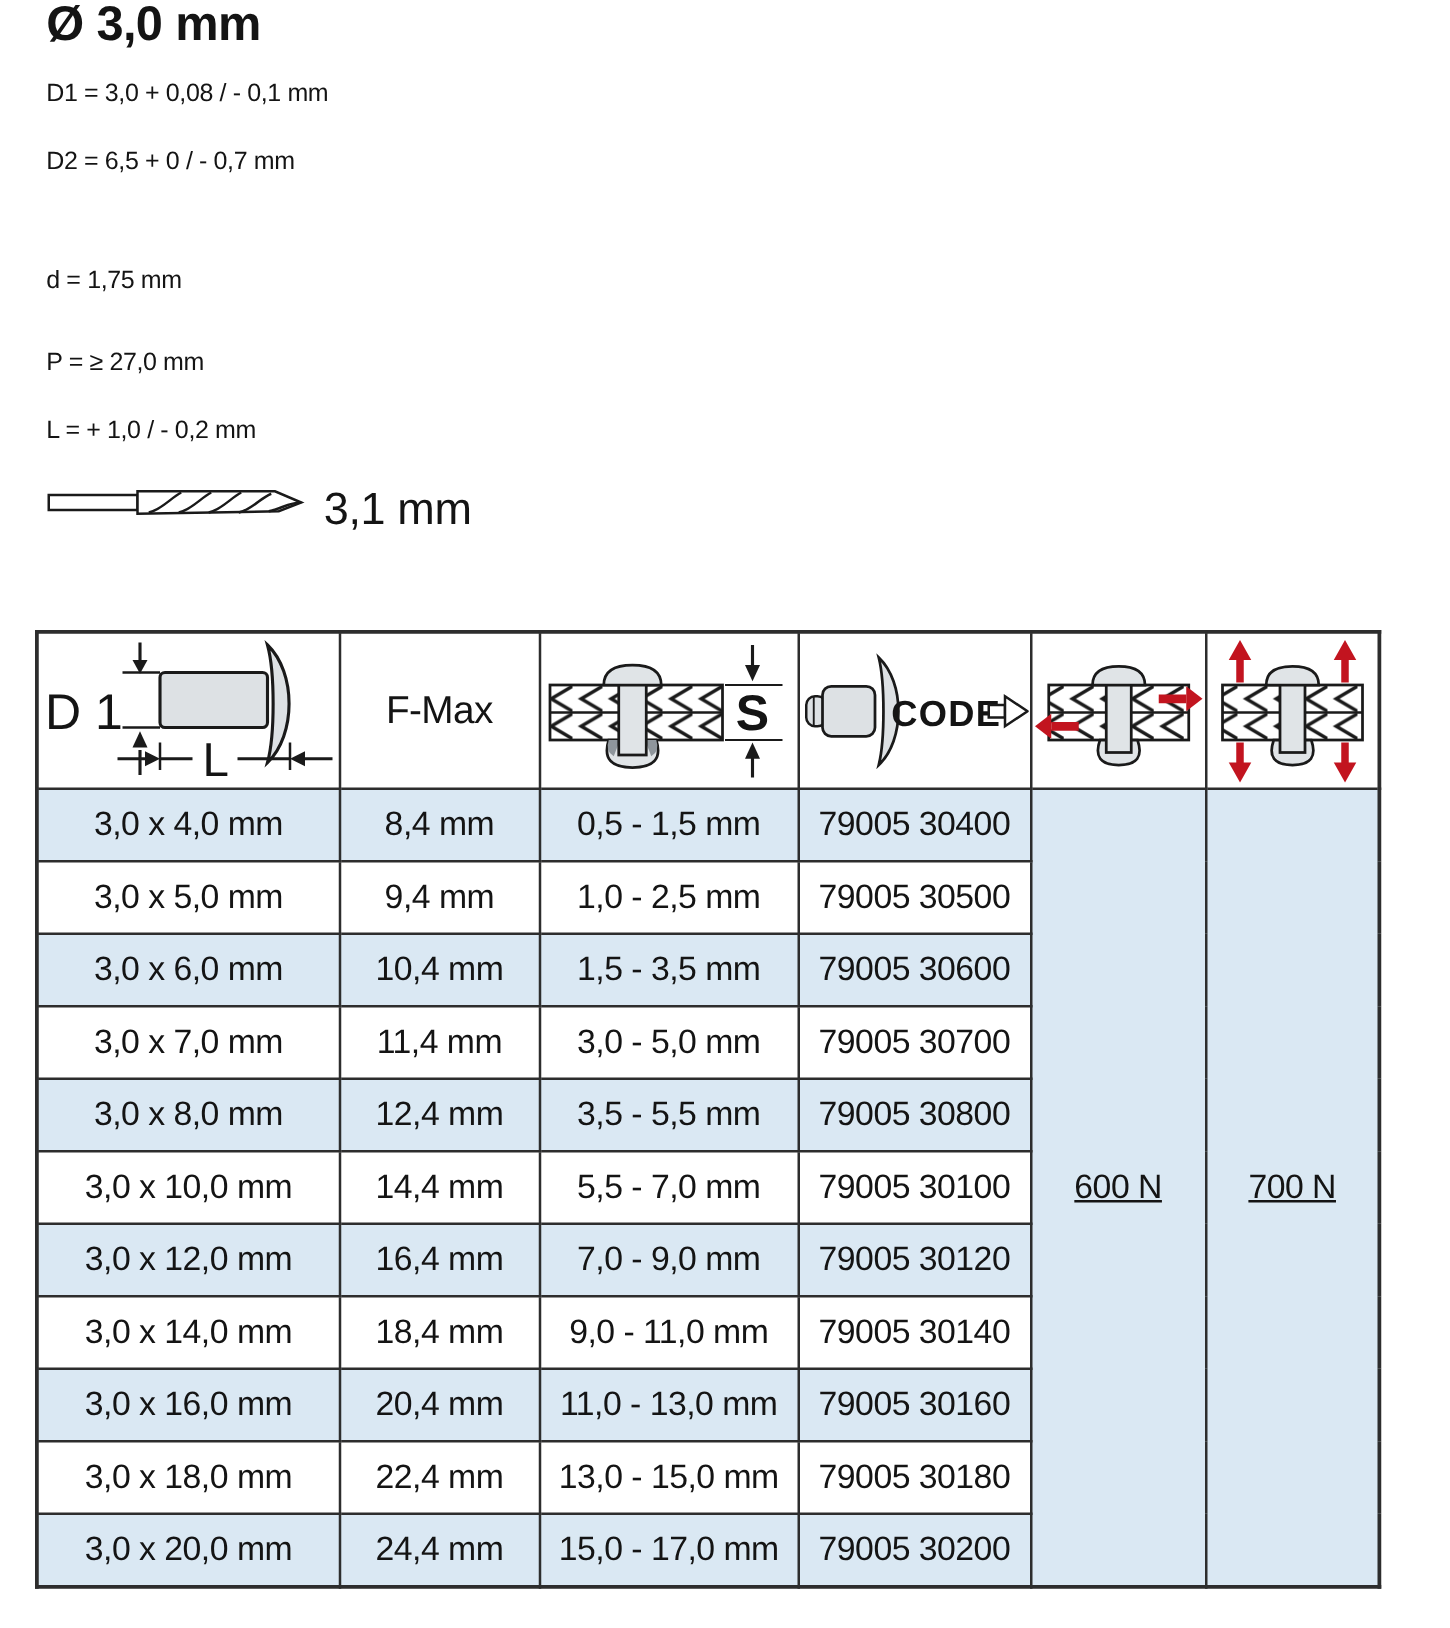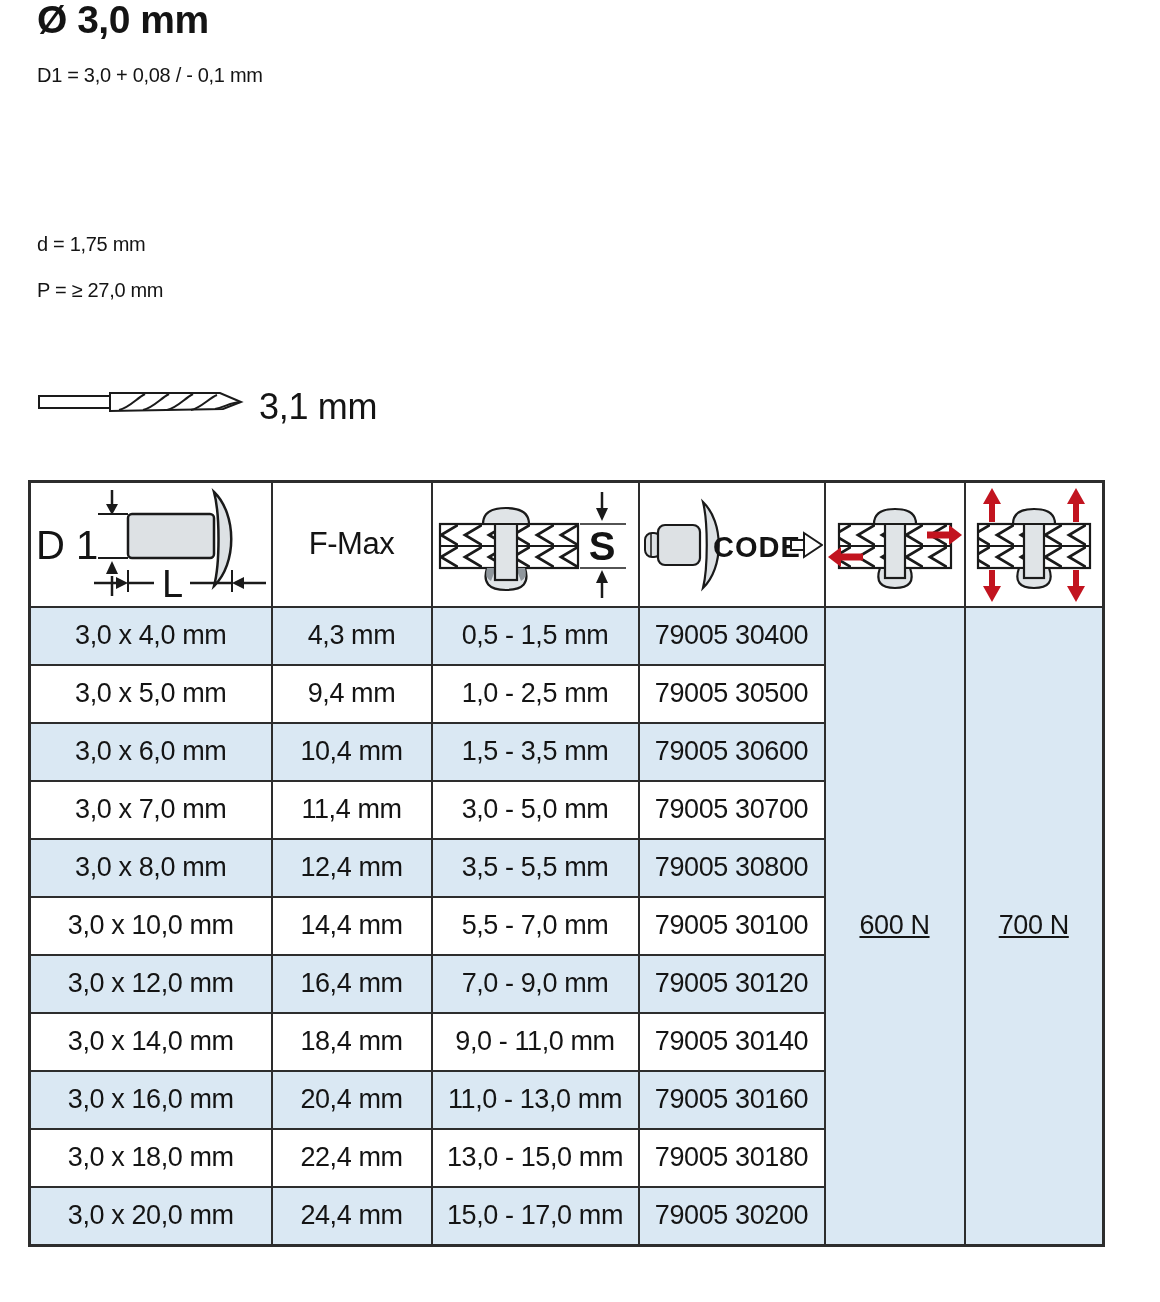--- a/index.html
+++ b/index.html
@@ -6,28 +6,28 @@
   body{
     width:1160px;height:1302px;background:#ffffff;
     font-family:"Liberation Sans",sans-serif;color:#141414;position:relative;
     -webkit-font-smoothing:antialiased;
   }
   .page{position:absolute;inset:0;overflow:hidden;}
 
   .title{position:absolute;left:37px;top:-2px;font-size:39px;font-weight:700;letter-spacing:-0.5px;}
   .spec{position:absolute;left:37px;font-size:20px;letter-spacing:-0.3px;white-space:pre;}
   .spec.s0{top:64px;} .spec.s1{top:118px;} .spec.s2{top:171px;}
-  .spec.s3{top:233px;} .spec.s4{top:279px;} .spec.s5{top:333px;}
+  .spec.s3{top:213px;} .spec.s4{top:279px;} .spec.s5{top:333px;}
 
   .drill-wrap{position:absolute;left:37px;top:386px;width:420px;height:32px;}
   .drill-wrap svg{position:absolute;left:0;top:2px;}
   .drill-label{position:absolute;left:222px;top:0px;font-size:36px;letter-spacing:-0.3px;}
 
   table.spec-table{
-    position:absolute;left:28px;top:480px;width:1074px;height:767px;
+    position:absolute;left:28px;top:504px;width:1074px;height:767px;
     border-collapse:collapse;table-layout:fixed;
     border:3px solid #2d2d2d;background:#ffffff;
   }
   .spec-table td,.spec-table th{
     border:2px solid #2d2d2d;text-align:center;vertical-align:middle;
     padding:0;font-weight:400;
   }
   .spec-table thead tr{height:125px;}
   .spec-table tbody td{font-size:27px;letter-spacing:-0.4px;}
   .spec-table tbody tr.alt td{background:#dae8f3;}
@@ -37,22 +37,24 @@
   .hdr-diagram{display:block;margin:0 auto;}
 </style>
 </head>
 <body>
 
 <div class="page">
 
   <div class="title">Ø 3,0 mm</div>
 
   <div class="spec s0">D1 = 3,0 + 0,08 / - 0,1 mm</div>
+  <div class="spec s1">D2 = 6,5 + 0 / - 0,7 mm</div>
   <div class="spec s3">d = 1,75 mm</div>
   <div class="spec s4">P = ≥ 27,0 mm</div>
+  <div class="spec s5">L = + 1,0 / - 0,2 mm</div>
 
   <div class="drill-wrap">
     <svg width="210" height="28" viewBox="0 0 210 28">
       <rect x="2" y="8" width="71" height="12" fill="#ffffff" stroke="#1a1a1a" stroke-width="2"></rect>
       <polygon points="73,5 183,5 204,14 186,21 73,23" fill="#ffffff" stroke="#1a1a1a" stroke-width="2"></polygon>
       <path d="M82,22 C92,20 100,10 108,6" stroke="#1a1a1a" stroke-width="2" fill="none"></path>
       <path d="M106,22 C116,20 124,10 132,6" stroke="#1a1a1a" stroke-width="2" fill="none"></path>
       <path d="M130,22 C140,20 148,10 156,6" stroke="#1a1a1a" stroke-width="2" fill="none"></path>
       <path d="M154,22 C164,20 172,10 180,7" stroke="#1a1a1a" stroke-width="2" fill="none"></path>
       <path d="M178,21 C188,19 194,14 204,14" stroke="#1a1a1a" stroke-width="2" fill="none"></path>
@@ -169,21 +171,21 @@
             <polygon points="101,20 119,20 110,4" fill="#c2141f"></polygon>
             <line x1="110" y1="86" x2="110" y2="104" stroke="#c2141f" stroke-width="6"></line>
             <polygon points="101,102 119,102 110,118" fill="#c2141f"></polygon>
           </svg>
         </th>
       </tr>
     </thead>
     <tbody>
       <tr class="alt">
         <td>3,0 x 4,0 mm</td>
-        <td>4,3 mm</td>
+        <td>8,4 mm</td>
         <td>0,5 - 1,5 mm</td>
         <td>79005 30400</td>
         <td class="merged" rowspan="11">600 N</td>
         <td class="merged" rowspan="11">700 N</td>
       </tr>
       <tr>
         <td>3,0 x 5,0 mm</td>
         <td>9,4 mm</td>
         <td>1,0 - 2,5 mm</td>
         <td>79005 30500</td>

